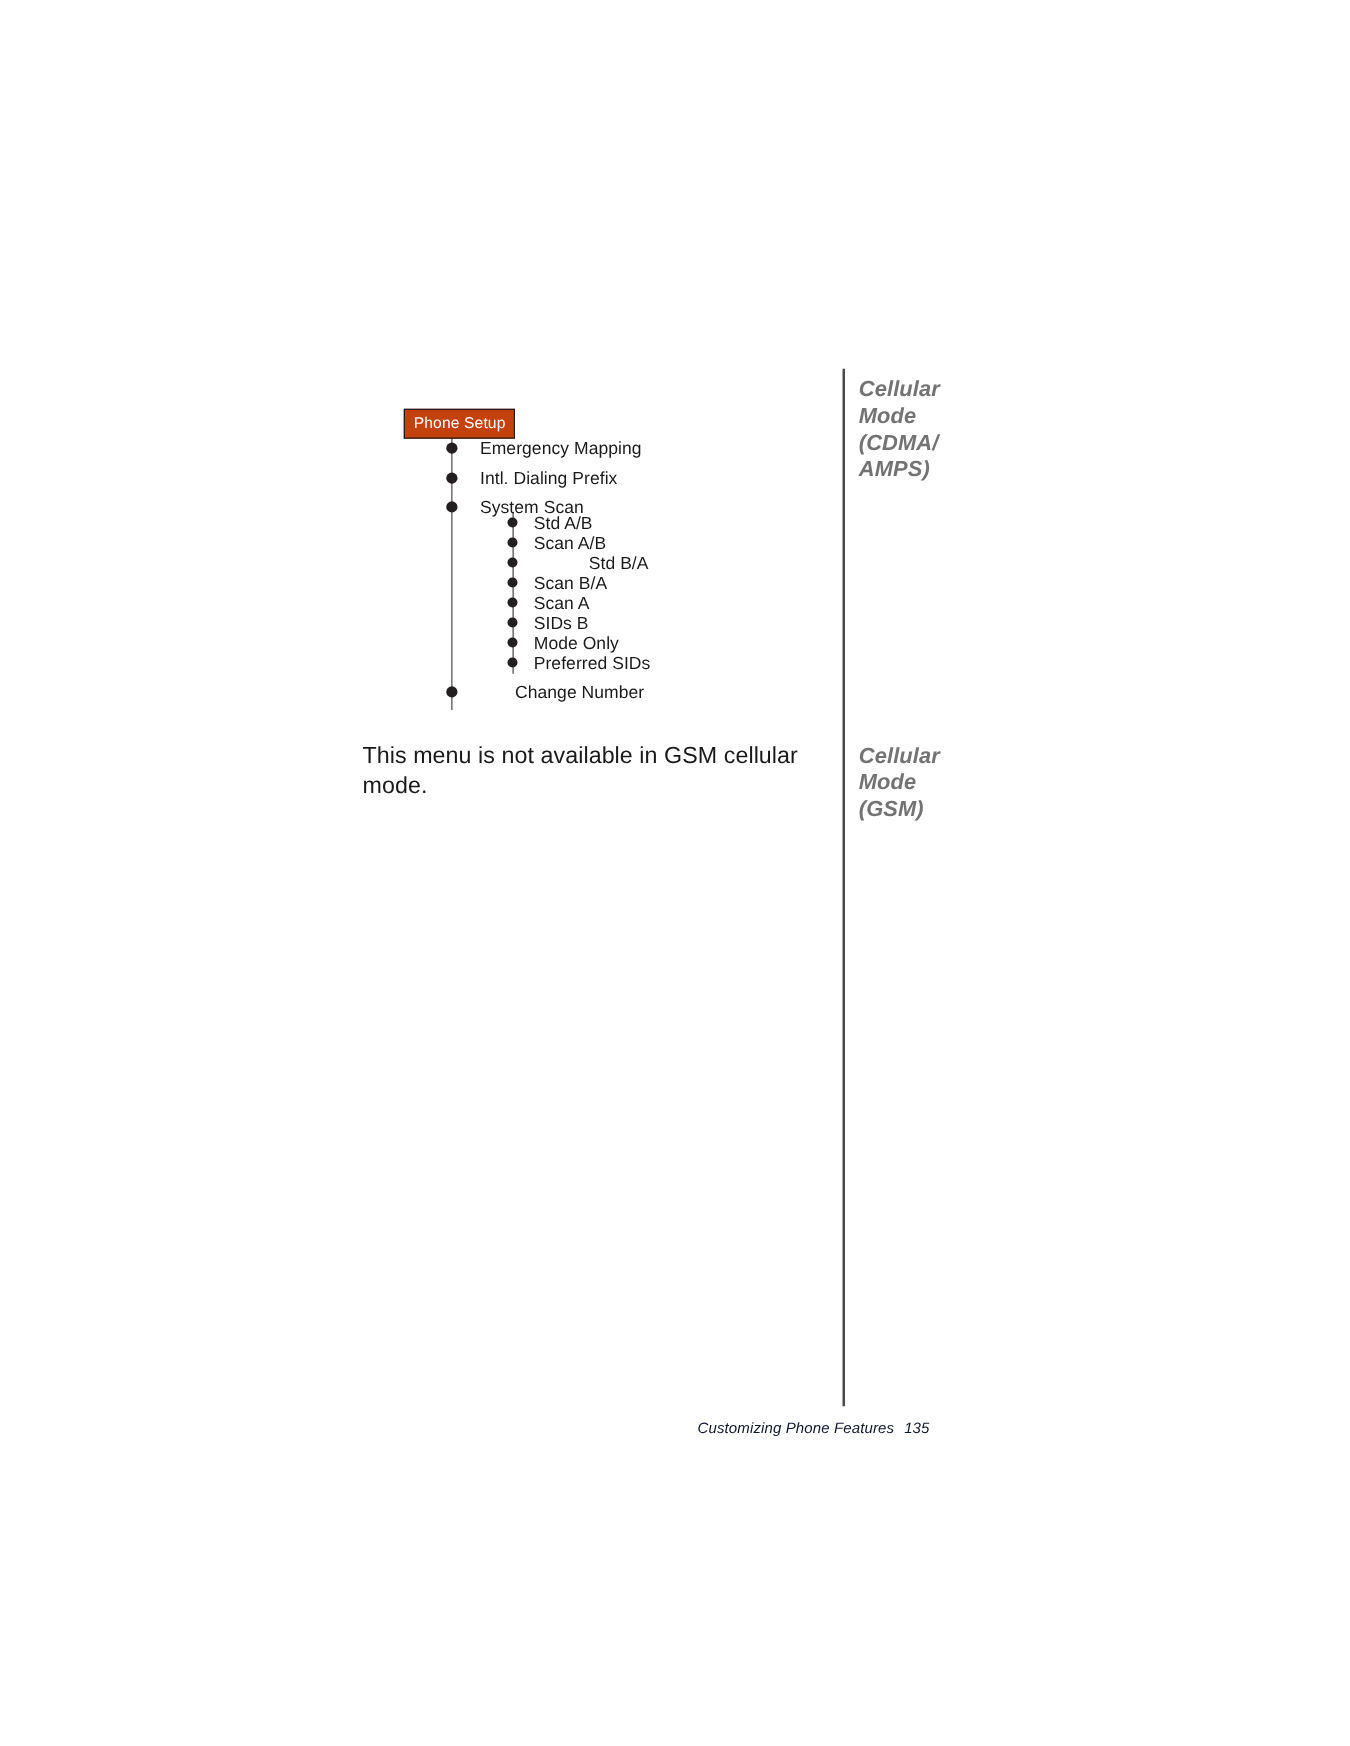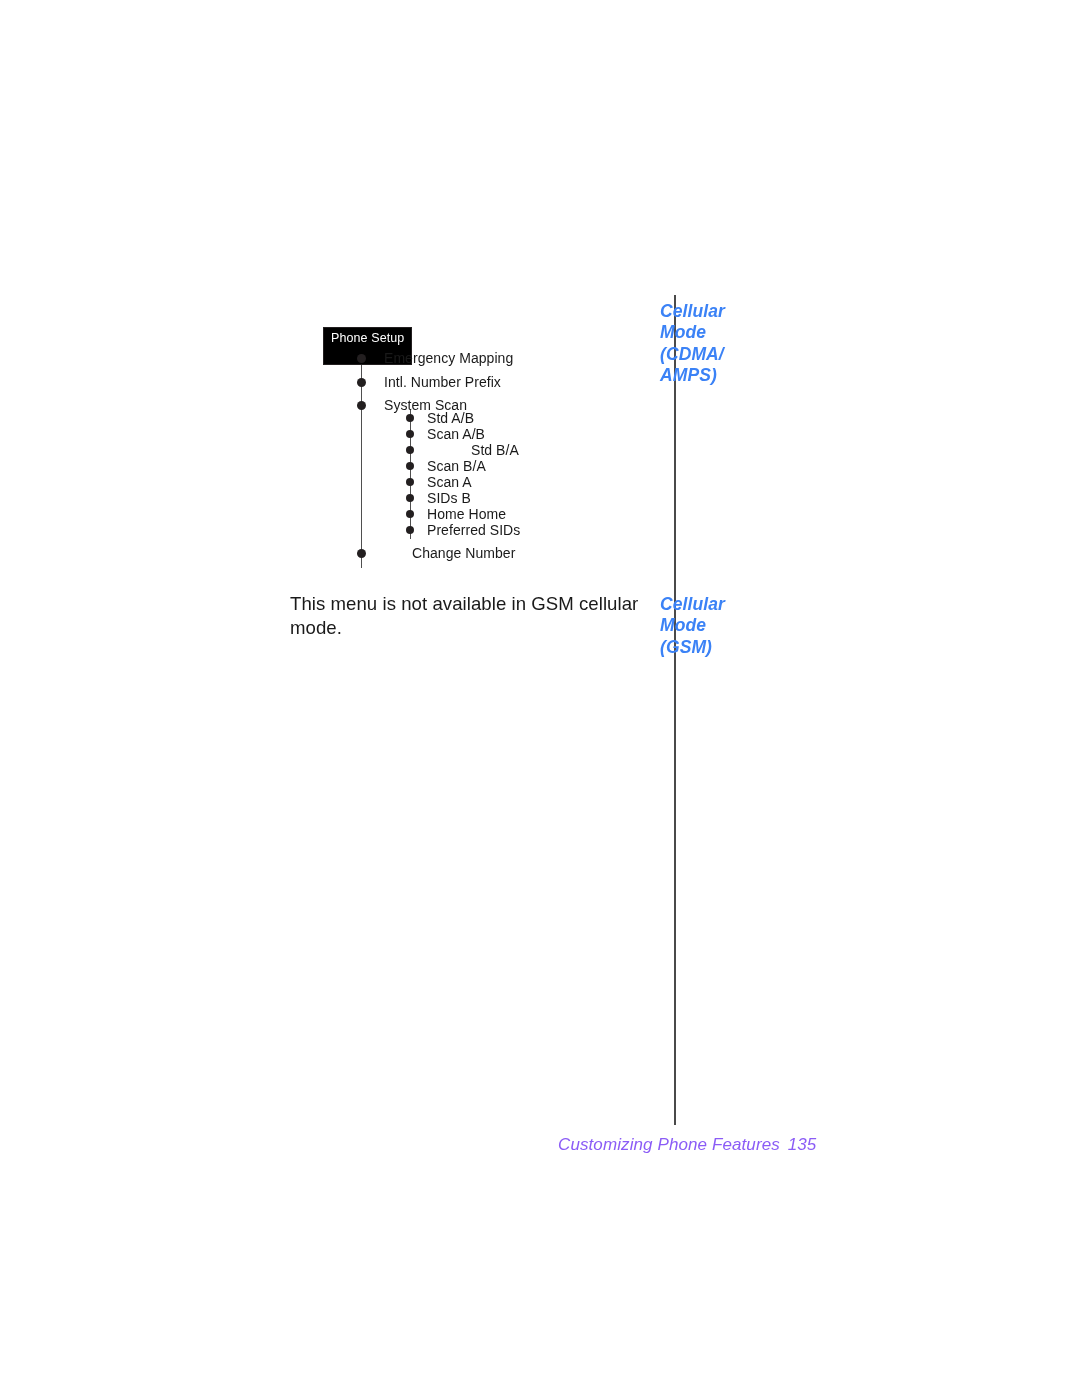--- a/index.html
+++ b/index.html
@@ -29,23 +29,23 @@
     left: 674px;
     top: 295px;
     width: 2px;
     height: 830px;
     background: #4a4a4a;
   }
 
   
   .margin-note {
     position: absolute;
-    left: 660px;
+    left: 687px;
     width: 200px;
-    color: #3b82f6;
+    color: #737373;
     font-family: "Liberation Sans", sans-serif;
     font-style: italic;
     font-weight: bold;
     font-size: 17.5px;
     line-height: 21.4px;
     letter-spacing: 0.1px;
   }
   .margin-note-1 { top: 301px; }
   .margin-note-2 { top: 594px; }
   .margin-note .note-line { display: block; white-space: pre; }
@@ -57,25 +57,25 @@
     top: 318px;
     width: 360px;
     height: 260px;
   }
 
   
   .tree-root-chip {
     position: absolute;
     left: 23px;
     top: 9px;
-    background: #000000;
+    background: #c2410c;
     color: #ffffff;
     font-size: 12.5px;
     line-height: 1;
-    padding: 4px 7px 19px 7px;
+    padding: 4px 7px 5px 7px;
     border: 1px solid #231f20;
     white-space: nowrap;
     letter-spacing: 0.1px;
   }
 
   
   .trunk-line {
     position: absolute;
     left: 61px;
     top: 26px;
@@ -137,23 +137,23 @@
   }
 
   
   .page-footer {
     position: absolute;
     left: 558px;
     top: 1136px;
     display: flex;
     align-items: baseline;
     font-style: italic;
-    font-size: 17px;
+    font-size: 12px;
     line-height: 1;
-    color: #8b5cf6;
+    color: #0f172a;
     white-space: nowrap;
   }
   .page-footer .footer-title { letter-spacing: 0.1px; }
   .page-footer .footer-pageno { margin-left: 8px; }
 </style>
 </head>
 <body>
 
 <div class="page">
 
@@ -163,21 +163,21 @@
     <div class="trunk-line"></div>
     <div class="subtrunk-line"></div>
     <div class="tree-root-chip">Phone Setup</div>
     <div id="tree-items">
         <div class="tree-item level-1" style="top: 33px;">
           <span class="bullet"></span>
           <span class="label">Emergency Mapping</span>
         </div>
         <div class="tree-item level-1" style="top: 57px;">
           <span class="bullet"></span>
-          <span class="label">Intl. Number Prefix</span>
+          <span class="label">Intl. Dialing Prefix</span>
         </div>
         <div class="tree-item level-1" style="top: 80px;">
           <span class="bullet"></span>
           <span class="label">System Scan</span>
         </div>
         <div class="tree-item level-2" style="top: 93px;">
           <span class="bullet"></span>
           <span class="label">Std A/B</span>
         </div>
         <div class="tree-item level-2" style="top: 109px;">
@@ -195,21 +195,21 @@
         <div class="tree-item level-2" style="top: 157px;">
           <span class="bullet"></span>
           <span class="label">Scan A</span>
         </div>
         <div class="tree-item level-2" style="top: 173px;">
           <span class="bullet"></span>
           <span class="label">SIDs B</span>
         </div>
         <div class="tree-item level-2" style="top: 189px;">
           <span class="bullet"></span>
-          <span class="label">Home Home</span>
+          <span class="label">Mode Only</span>
         </div>
         <div class="tree-item level-2" style="top: 205px;">
           <span class="bullet"></span>
           <span class="label">Preferred SIDs</span>
         </div>
         <div class="tree-item level-1" style="top: 228px; gap: 28px;">
           <span class="bullet"></span>
           <span class="label">Change Number</span>
         </div>
       </div>

